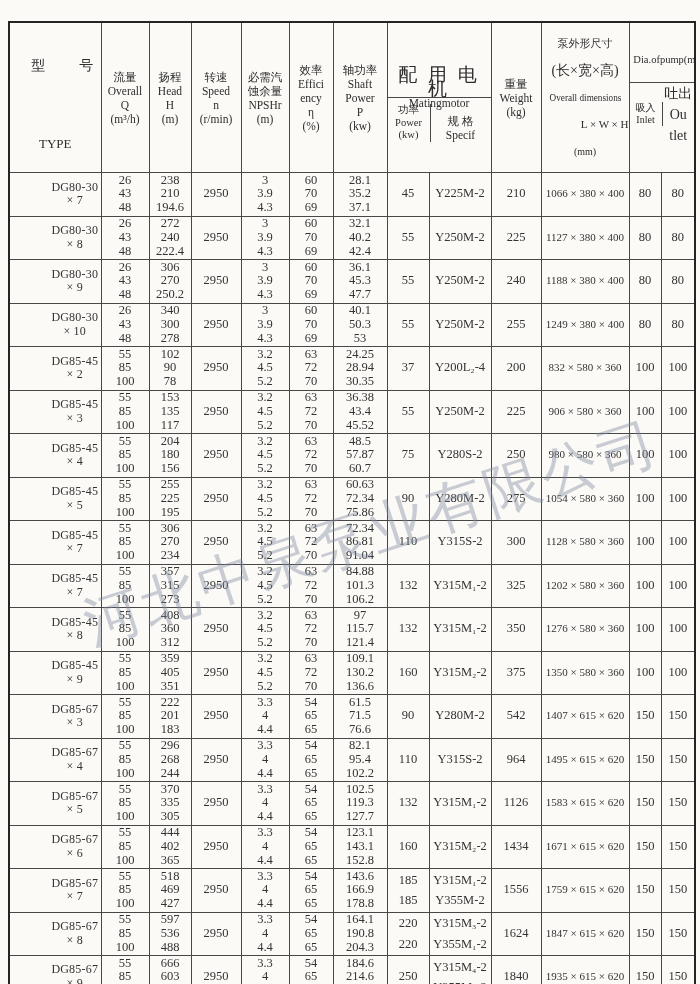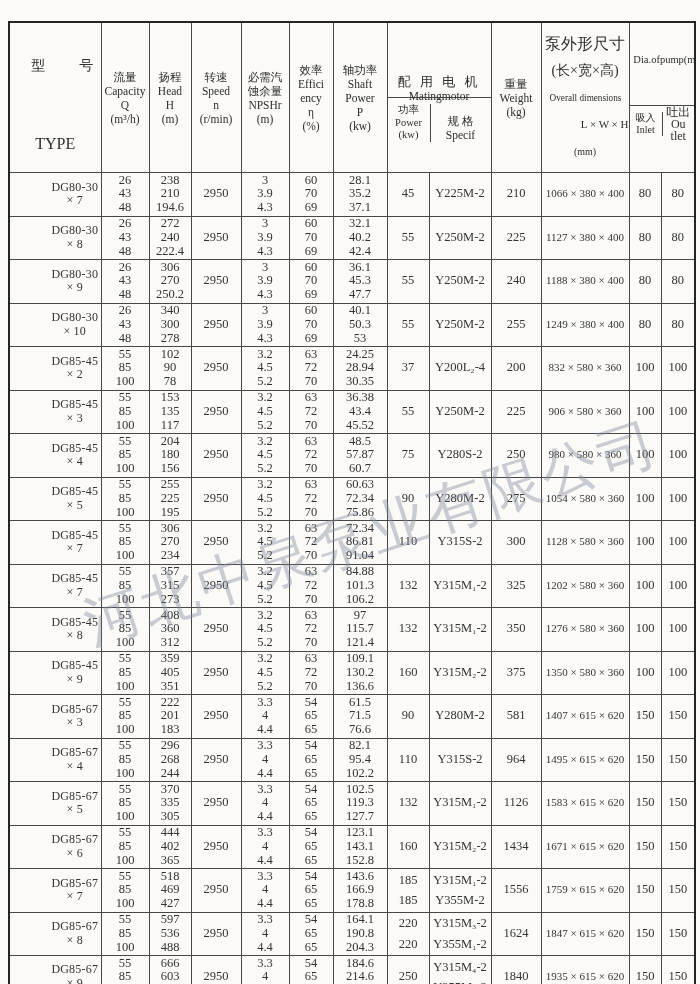--- a/index.html
+++ b/index.html
@@ -19,45 +19,45 @@
     white-space:pre-line; overflow:hidden;
   }
   thead th { height:88px; font-weight:normal; font-size:11.5px; line-height:14px; }
   tbody tr { height:43.5px; }
   tbody td { font-size:12.5px; line-height:13.6px; color:#333; }
   td.col-model { font-size:12px; letter-spacing:0.2px;padding-left:39px; }
   td.col-dims  { font-size:11px; }
   td.split { line-height:20.5px; }
   .th-type { font-size:13px; }
   .th-type .cn { font-size:14px; letter-spacing:2px; margin:14px 0 18px 16px; }
-  .th-type .en { font-size:16px;margin-top:32px; }
+  .th-type .en { font-size:13px;margin-top:32px; }
   
   .th-wrap { display:flex; flex-direction:column; height:88px; }
   .mm-top { height:43px; border-bottom:1px solid #474747;
             display:flex; flex-direction:column; justify-content:center; }
-  .mm-top .cn { font-size:13px; letter-spacing:3px;margin-top:28px; }
+  .mm-top .cn { font-size:19px; letter-spacing:3px;margin-top:28px; }
   .mm-top .en { font-size:11.5px;text-align:center; }
   .mm-bot { flex:1; display:flex;align-items:flex-end; }
   .mm-power { width:42px; border-right:1px solid #474747;
               font-size:10.5px; line-height:12.5px;
               display:flex; align-items:center; justify-content:center; }
   .mm-spec { flex:1; font-size:11.5px; line-height:14px;
              display:flex; align-items:center; justify-content:center; }
   .dia-top { height:57px; border-bottom:1px solid #474747;
              display:flex; flex-direction:row; justify-content:center; }
   .dia-top .cn { font-size:13px; letter-spacing:4px; }
   .dia-top .en { font-size:10.5px; line-height:12.5px; }
   .dia-bot { flex:1; display:flex;align-items:center; }
   .dia-in { width:32px; border-right:1px solid #474747;
             font-size:10px; line-height:12px;
             display:flex; align-items:center; justify-content:center; }
-  .dia-out { flex:1; font-size:12px; line-height:12px;
+  .dia-out { flex:1; font-size:14px; line-height:21px;
              display:flex; align-items:center; justify-content:center; }
   .th-dims div { line-height:13px; }
-  .th-dims .l0 { font-size:16px; }
+  .th-dims .l0 { font-size:11px; }
   .th-dims .l1 { font-size:14px; }
   .th-dims .l2 { font-size:10px; transform:scaleX(.92); }
   .th-dims .l3 { font-size:11px;text-align:right; }
   .th-dims .l4 { font-size:10px; }
   .watermark {
     position:absolute; left:86px; top:588px;
     transform:rotate(-18deg); transform-origin:0 50%;
     font-family:"Liberation Sans", sans-serif;
     font-size:57px; letter-spacing:3px; white-space:nowrap;
     color:rgba(128,141,160,0.42); z-index:3; pointer-events:none;
@@ -84,21 +84,21 @@
         <col style="width:32px">
       <col style="width:34px">
     </colgroup>
     <thead>
       <tr>
         <th class="th-type">
           <div class="cn">型　　号</div>
           <div class="en">TYPE</div>
         </th>
         <th>流量
-Capacity
+Overall
 Q
 (m³/h)</th>
         <th>扬程
 Head
 H
 (m)</th>
         <th>转速
 Speed
 n
 (r/min)</th>
@@ -472,21 +472,21 @@
 4
 4.4</td>
           <td>54
 65
 65</td>
           <td>61.5
 71.5
 76.6</td>
           <td>90</td>
           <td>Y280M-2</td>
-          <td>581</td>
+          <td>542</td>
           <td class="col-dims">1407 × 615 × 620</td>
           <td>150</td>
           <td>150</td>
         </tr>
         <tr>
           <td class="col-model">DG85-67 × 4</td>
           <td>55
 85
 100</td>
           <td>296

